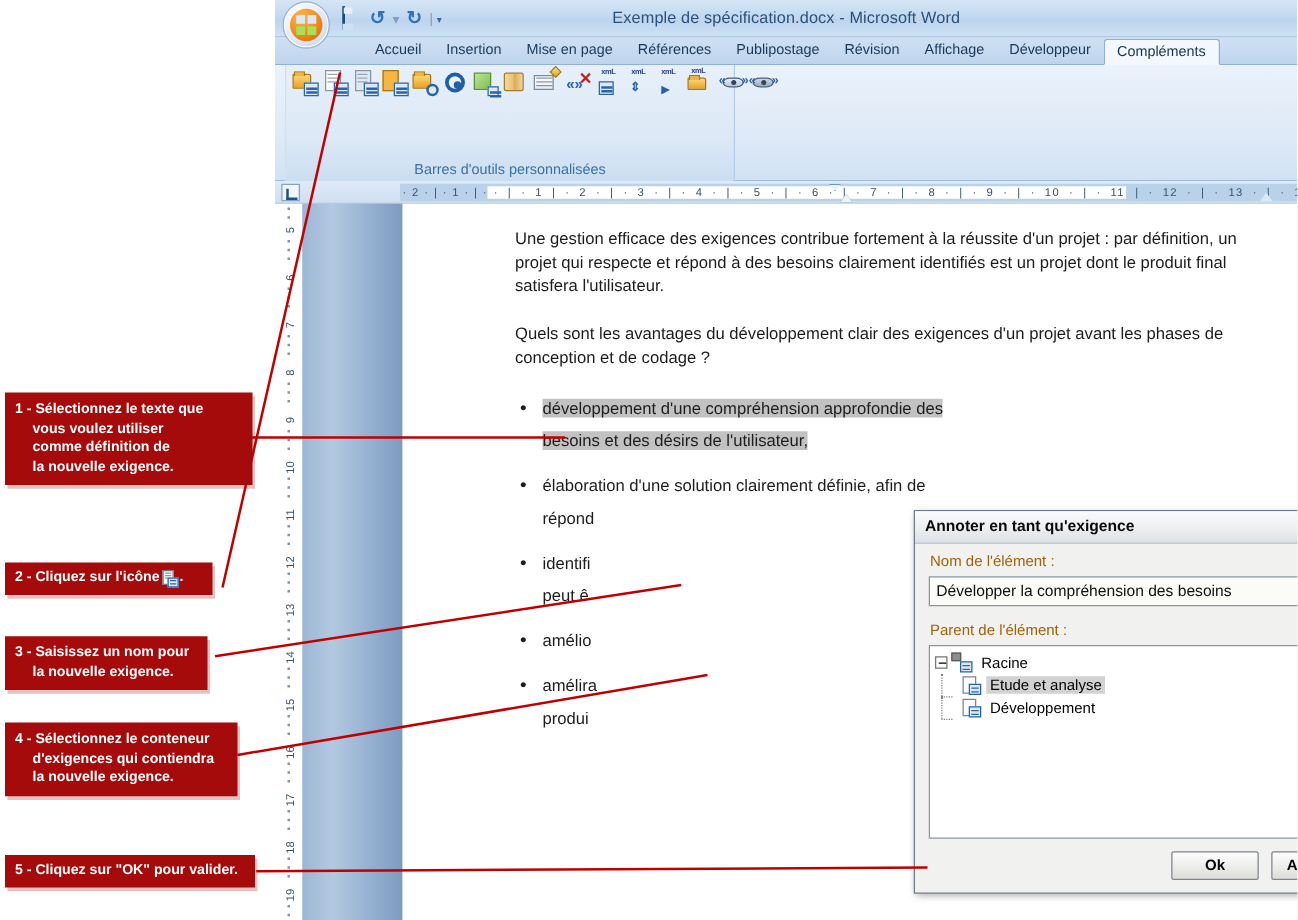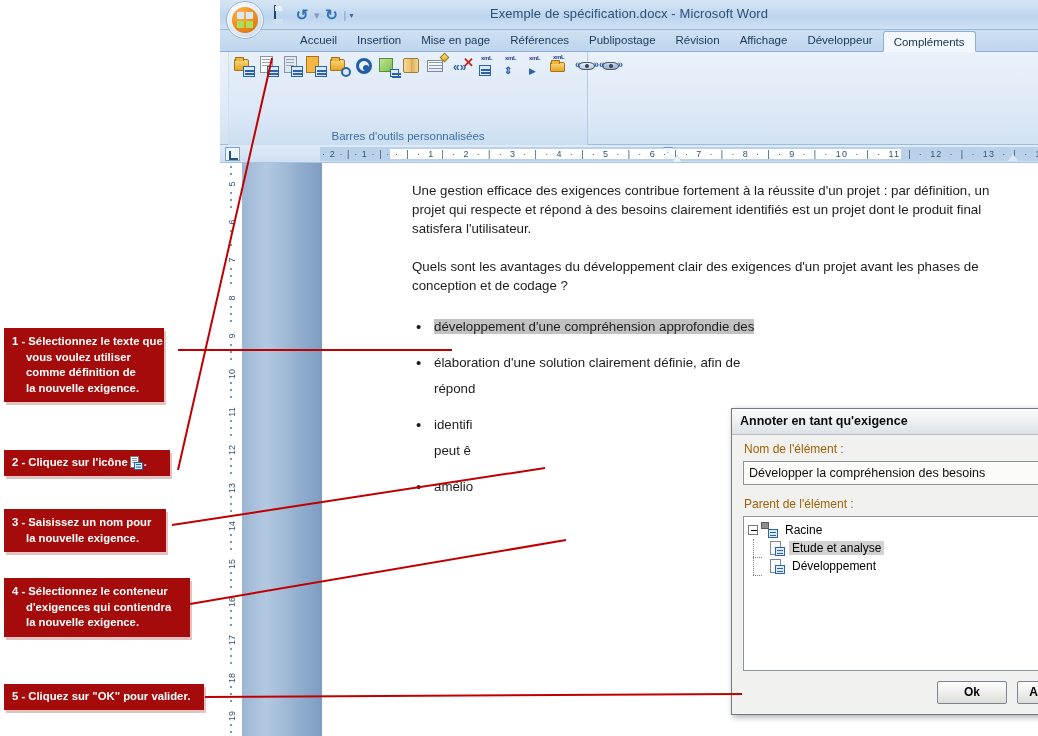--- a/index.html
+++ b/index.html
@@ -665,32 +665,37 @@
 
       <div id="page-gutter"></div>
 
       <div id="page">
         <div id="doc-text">
           <p> Une gestion efficace des exigences contribue fortement à la réussite d'un projet : par définition, un projet qui respecte et répond à des besoins clairement identifiés est un projet dont le produit final satisfera l'utilisateur.</p>
           <p> Quels sont les avantages du développement clair des exigences d'un projet avant les phases de conception et de codage ?</p>
           <ul>
             <li>
               <span class="hl">développement d'une compréhension approfondie des</span><br>
+              <span class="hl">besoins et des désirs de l'utilisateur,</span>
             </li>
             <li>
               <span>élaboration d'une solution clairement définie, afin de</span><br>
               <span>répond</span>
             </li>
             <li>
               <span>identifi</span><br>
               <span>peut ê</span>
             </li>
             <li>
               <span>amélio</span>
             </li>
+            <li>
+              <span>amélira</span><br>
+              <span>produi</span>
+            </li>
           </ul>
         </div>
       </div>
     </div>
 
     <div id="dialog">
       <div id="dlg-titlebar">
         <div id="dlg-title">Annoter en tant qu'exigence</div>
 
       </div>
@@ -737,21 +742,21 @@
   <div id="callout-layer"></div>
 
   <svg id="leaders" viewBox="0 0 1038 736">
     <line x1="178" y1="350" x2="452" y2="350" stroke="#c00000" stroke-width="2"></line>
     <line x1="272" y1="58" x2="178" y2="470" stroke="#c00000" stroke-width="2"></line>
     <line x1="172" y1="525" x2="545" y2="468" stroke="#c00000" stroke-width="2"></line>
     <line x1="190" y1="604" x2="566" y2="540" stroke="#c00000" stroke-width="2"></line>
     <line x1="205" y1="697" x2="742" y2="694" stroke="#c00000" stroke-width="2"></line>
   </svg>
 
-  <div class="callout" style="left:4px; top:328px; width:160px;">
+  <div class="callout" style="left:4px; top:314px; width:198px;">
     <span class="ln">1 - Sélectionnez le texte que</span>
     <span class="ln ind">vous voulez utiliser</span>
     <span class="ln ind">comme définition de</span>
     <span class="ln ind">la nouvelle exigence.</span>
   </div>
 
   <div class="callout" style="left:4px; top:450px; width:166px; padding-top:5px; padding-bottom:5px;">
     <span class="ln" style="display:inline-flex; align-items:center;">
       <span>2 - Cliquez sur l'icône</span>
       <span class="callout-icon">

